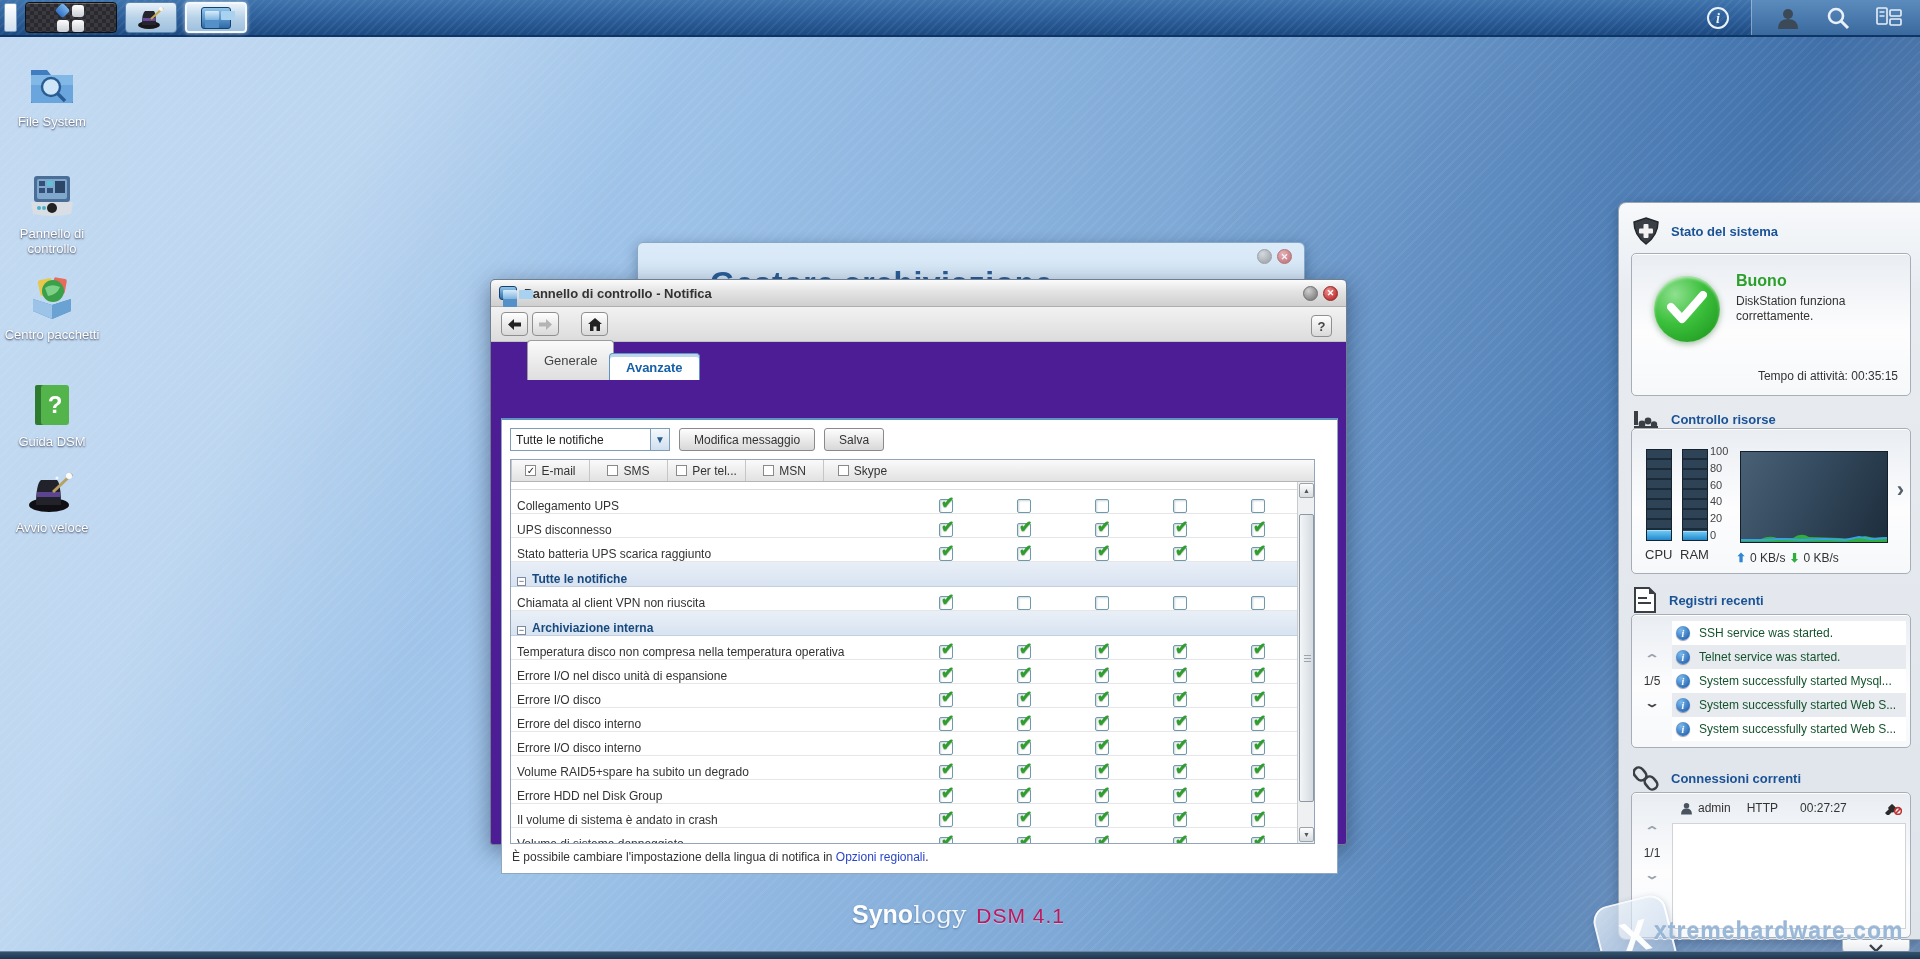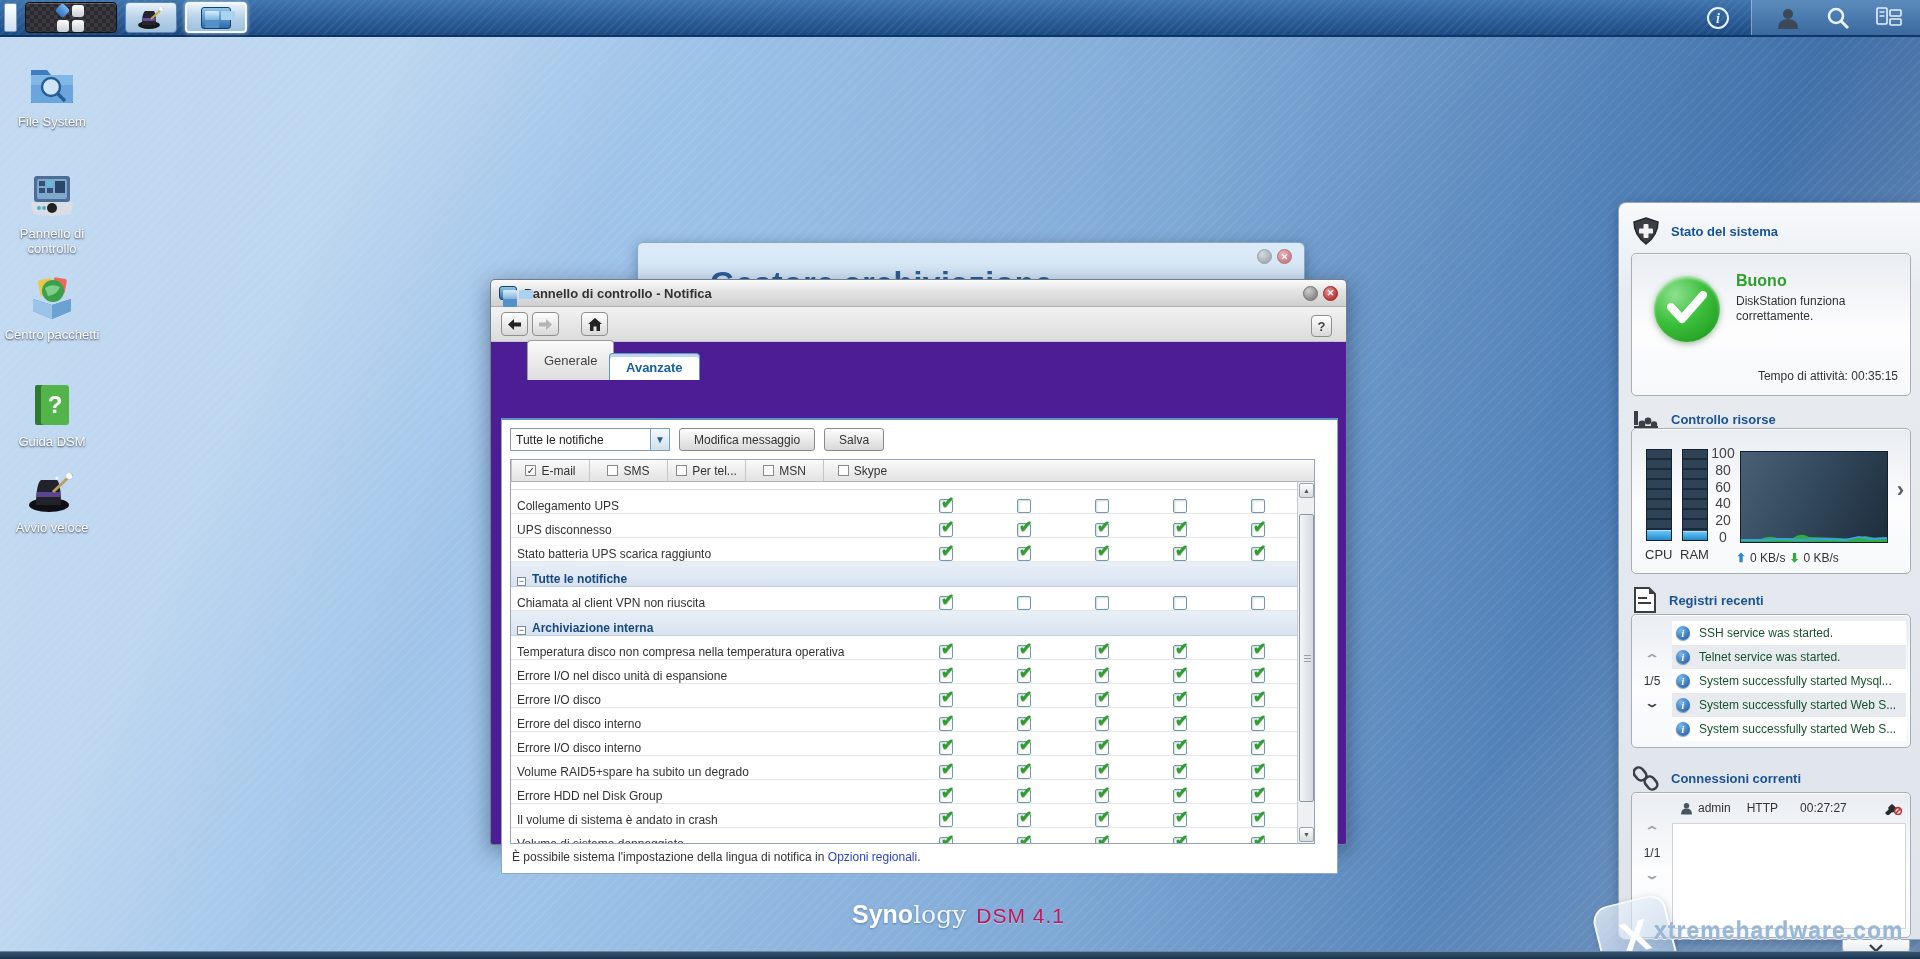--- a/index.html
+++ b/index.html
@@ -148,21 +148,21 @@
   .st-status { position:absolute; left:104px; top:18px; font-size:16px; font-weight:bold; color:#2ca02c; }
   .st-desc { position:absolute; left:104px; top:40px; font-size:12px; color:#333; line-height:15px; width:150px; }
   .st-uptime { position:absolute; right:12px; bottom:12px; font-size:12px; color:#333; }
 
   .gauge { position:absolute; top:20px; width:26px; height:92px; border:1px solid #16222e; background:
     repeating-linear-gradient(180deg, #2e4356 0 8px, #1b2a38 8px 10px); }
   .gauge .gfill { position:absolute; left:0; bottom:0; width:100%; height:10px;
     background:linear-gradient(#6cc6f2,#2288cc); border-top:1px solid #a8e0fa; }
   .glabel { position:absolute; top:118px; font-size:13px; color:#333; }
   .yaxis { position:absolute; left:78px; top:16px; width:26px; }
-  .ytick { height:16.8px; font-size:14px; color:#444; text-align:center; }
+  .ytick { height:16.8px; font-size:11px; color:#444; text-align:left; }
   .rplot { position:absolute; left:108px; top:22px; width:148px; height:92px; border:1px solid #141f2a;
     background:linear-gradient(118deg, #4a6075 0%, #344a5e 45%, #1d2d3c 100%); }
   .rkbs { position:absolute; left:104px; top:122px; font-size:12px; color:#333; display:flex; gap:4px; align-items:center; }
   .arrow-up { color:#2f86d2; font-weight:bold; } .arrow-dn { color:#2fae3e; font-weight:bold; }
   .rchev { position:absolute; right:6px; top:48px; font-size:22px; color:#55606a; font-weight:bold; }
 
   .pager { position:absolute; left:0; top:0; width:40px; height:100%; display:flex; flex-direction:column;
     align-items:center; justify-content:center; gap:8px; }
   .pg-arrow { color:#9aa2ac; font-size:12px; font-weight:bold; transform:scaleX(1.6); }
   .pg-arrow.dark { color:#444; }
@@ -786,21 +786,21 @@
           </div>
         <div class="tscroll">
           <div class="sc-btn" style="top:1px;">▲</div>
           <div class="sc-thumb"></div>
           <div class="sc-btn" style="bottom:1px;">▼</div>
         </div>
       </div>
     </div>
 
     <div class="dlg-footer">
-      <span>È possibile sistema l'impostazione della lingua di notifica in </span><a href="#">Opzioni regionali</a><span>.</span>
+      <span>È possibile cambiare l'impostazione della lingua di notifica in </span><a href="#">Opzioni regionali</a><span>.</span>
     </div>
   </div>
 </div>
 
 <div class="sidebar">
 
   <div class="w-head" style="top:14px;">
     <svg width="26" height="28" viewBox="0 0 26 28">
       <path d="M13 1 L25 5 Q25 18 13 27 Q1 18 1 5 Z" fill="#3a3f45" stroke="#23272c" stroke-width="1.5"></path>
       <rect x="10.5" y="7" width="5" height="14" rx="1" fill="#f2f2f2"></rect>

